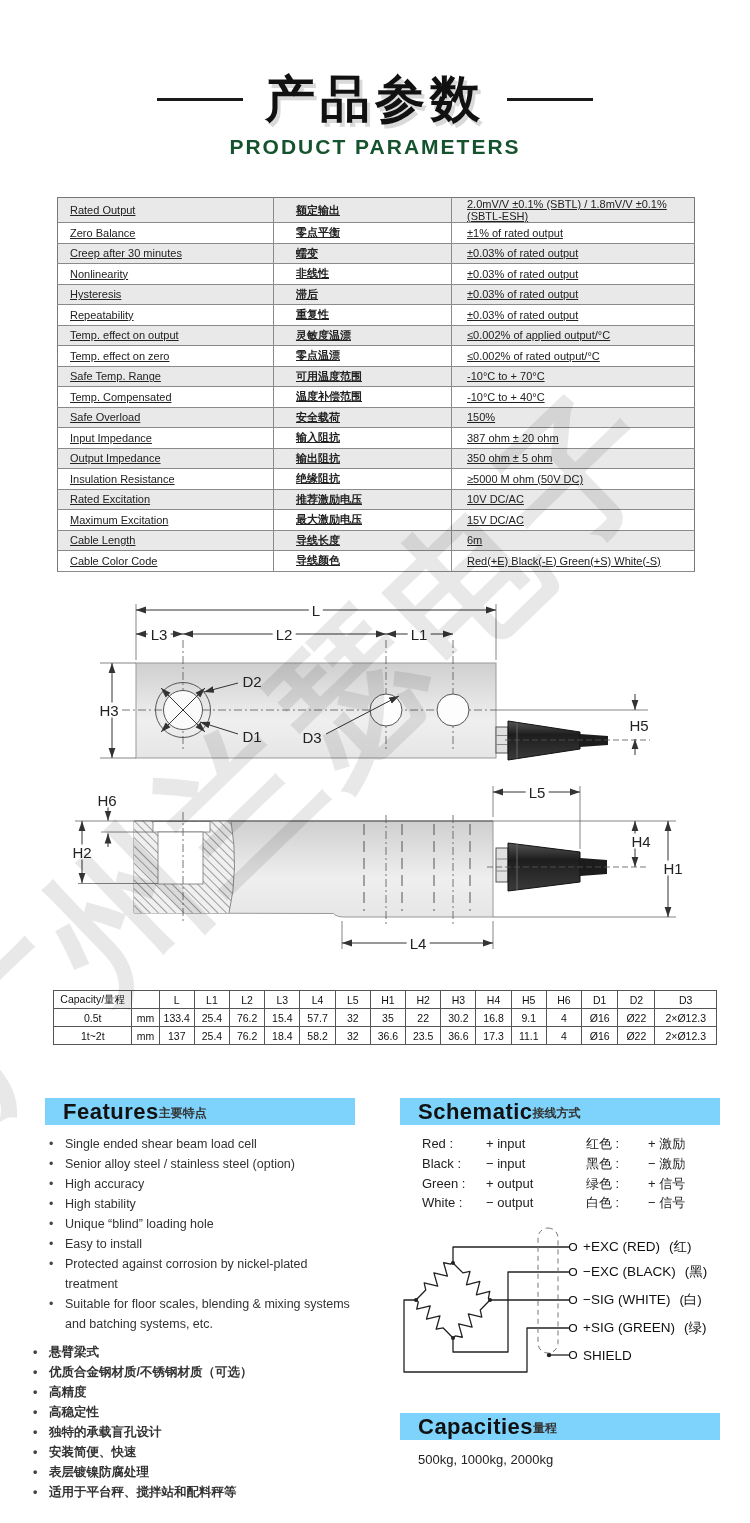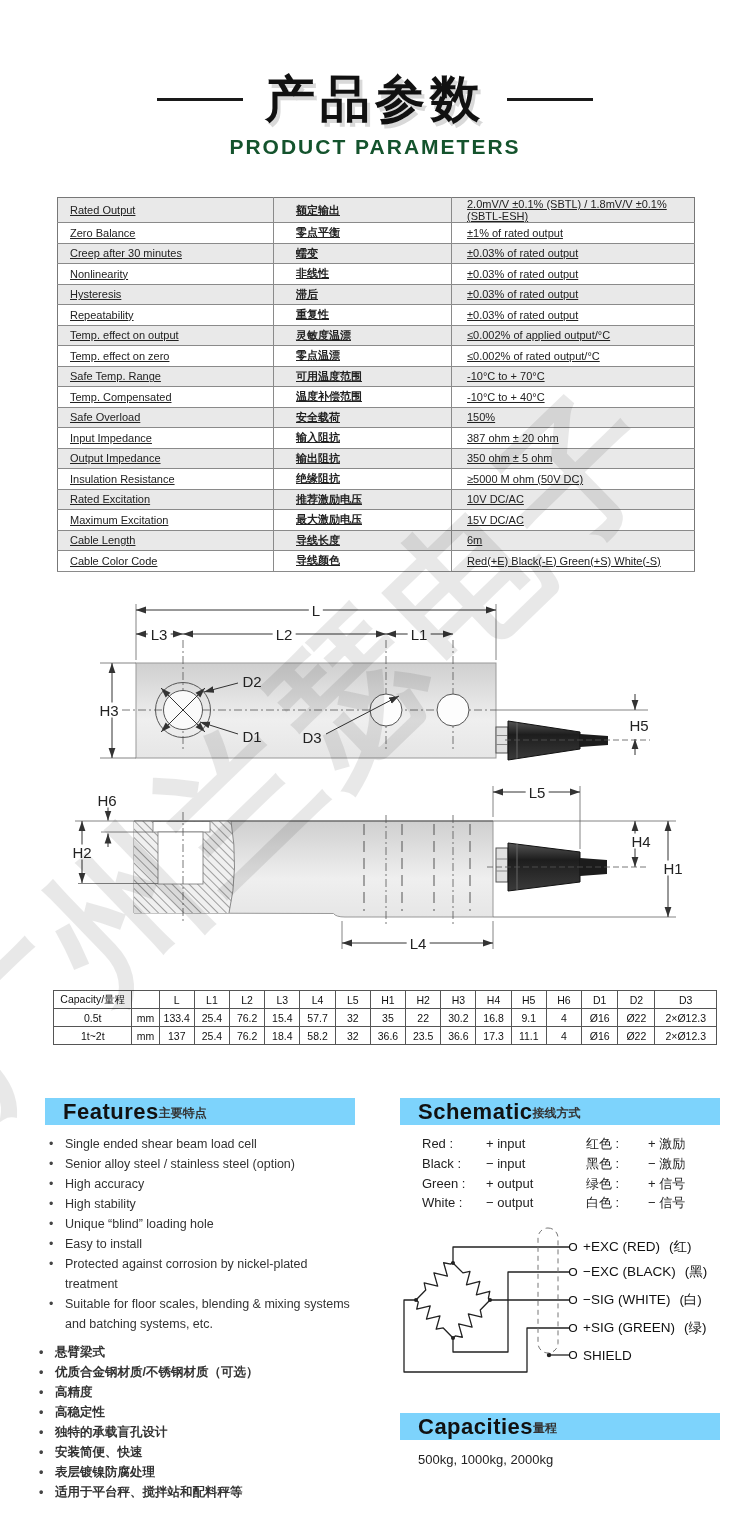--- a/index.html
+++ b/index.html
@@ -395,21 +395,21 @@
   <ul class="feat abs" style="left:45px;top:1134px;width:312px;">
     <li>Single ended shear beam load cell</li>
     <li>Senior alloy steel / stainless steel (option)</li>
     <li>High accuracy</li>
     <li>High stability</li>
     <li>Unique “blind” loading hole</li>
     <li>Easy to install</li>
     <li>Protected against corrosion by nickel-plated treatment</li>
     <li>Suitable for floor scales, blending &amp; mixing systems and batching systems, etc.</li>
   </ul>
-  <ul class="feat cn abs" style="left:35px;top:1342px;width:312px;">
+  <ul class="feat cn abs" style="left:29px;top:1342px;width:312px;">
     <li>悬臂梁式</li>
     <li>优质合金钢材质/不锈钢材质（可选）</li>
     <li>高精度</li>
     <li>高稳定性</li>
     <li>独特的承载盲孔设计</li>
     <li>安装简便、快速</li>
     <li>表层镀镍防腐处理</li>
     <li>适用于平台秤、搅拌站和配料秤等</li>
   </ul>
 

